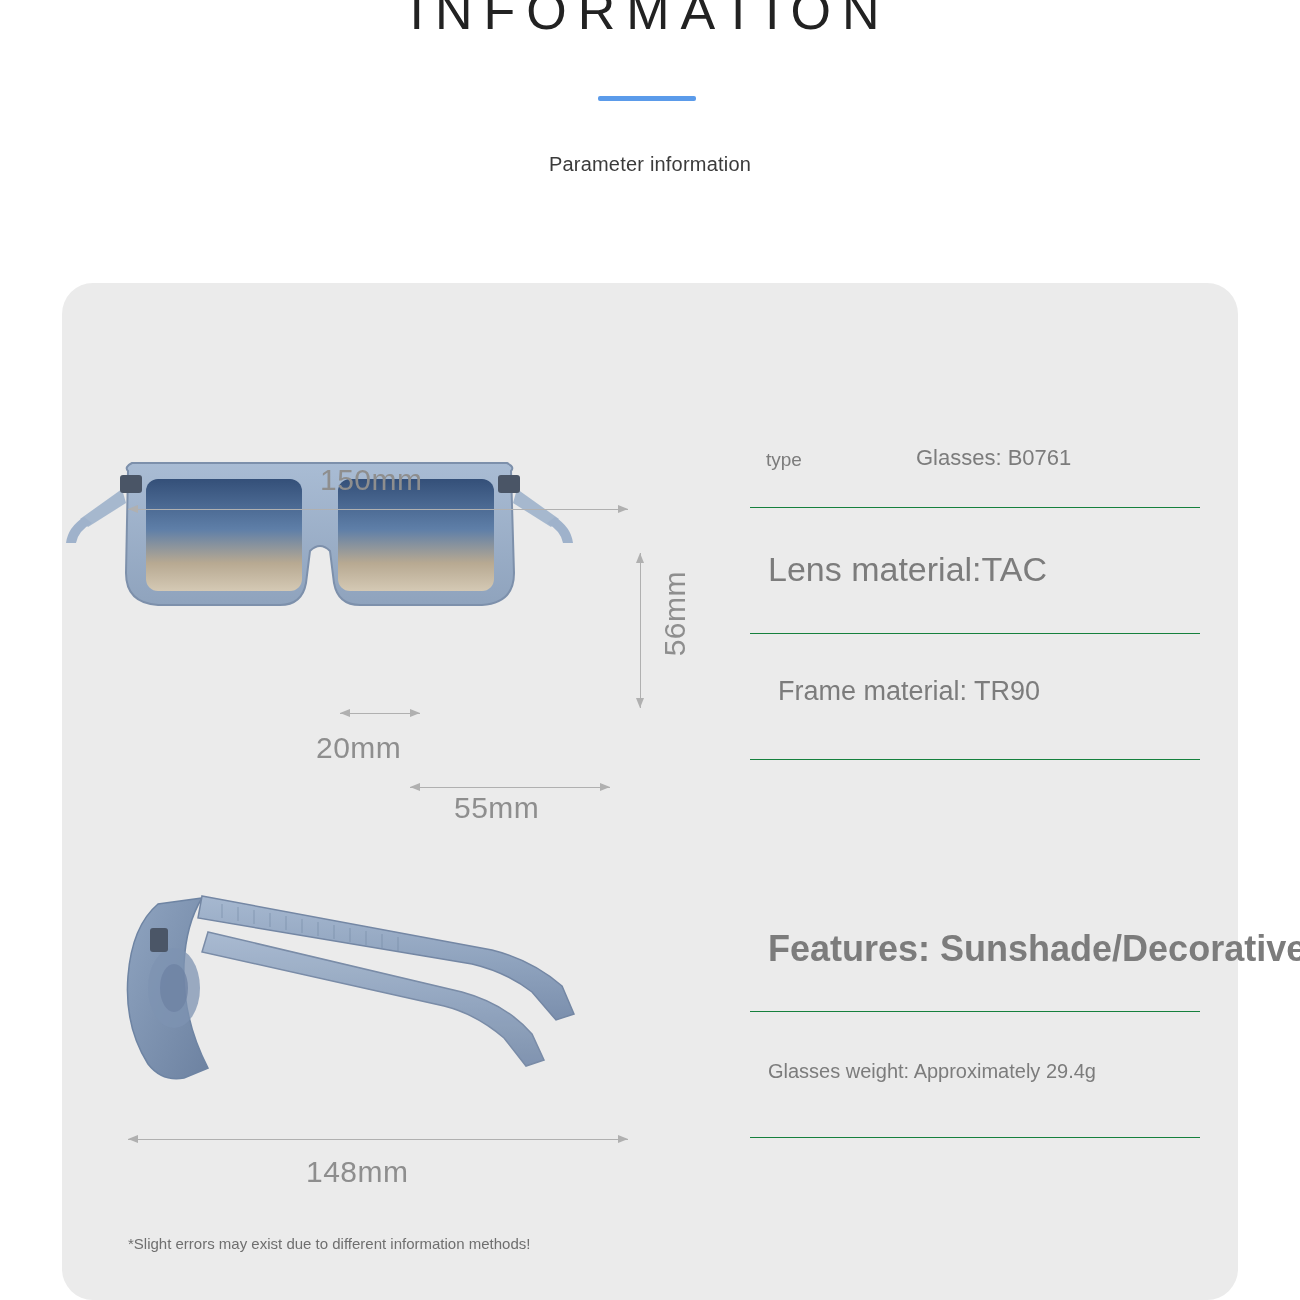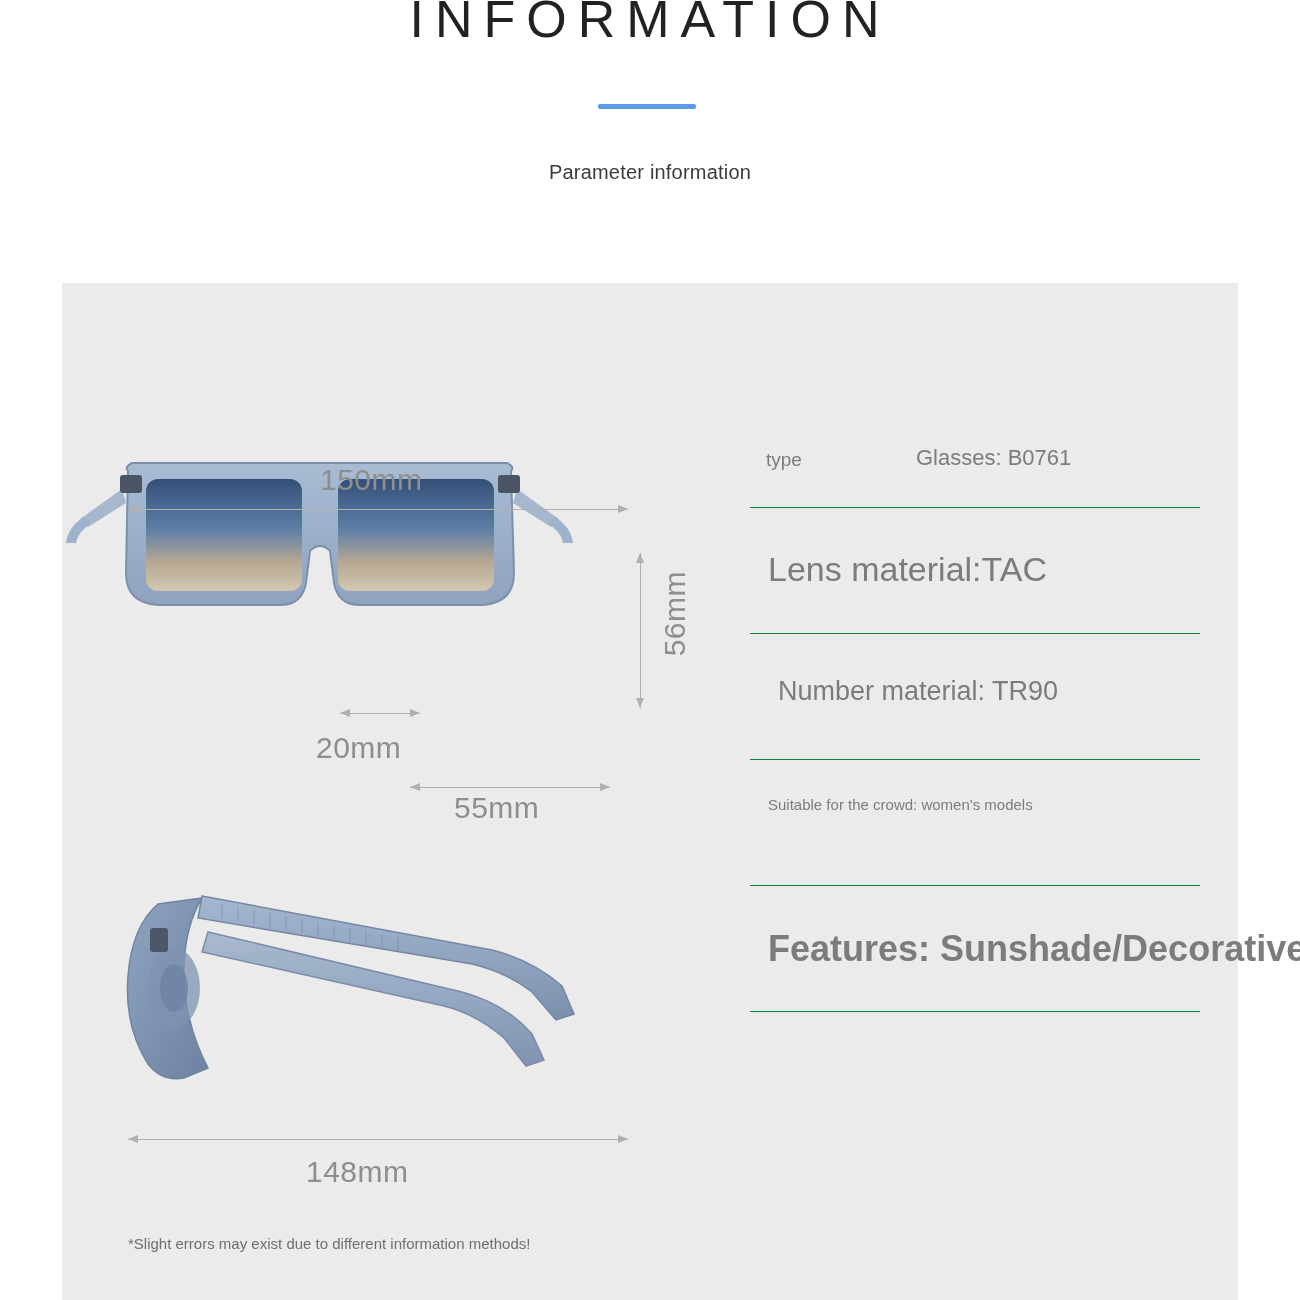--- a/index.html
+++ b/index.html
@@ -22,21 +22,20 @@
 
   
   .header {
     position: absolute;
     left: 0;
     top: 0;
     width: 1300px;
     height: 283px;
     background: #ffffff;
     text-align: center;
-    margin-top: 8px;
   }
   .header-title {
     position: absolute;
     left: 0;
     top: -20px;
     width: 1300px;
     font-size: 52px;
     letter-spacing: 11px;
     color: #222222;
     font-weight: 400;
@@ -62,20 +61,21 @@
   }
 
   
   .panel {
     position: absolute;
     left: 62px;
     top: 283px;
     width: 1176px;
     height: 1017px;
     background: #ebebeb;
+    border-radius: 31px;
   }
 
   
   .left-col {
     position: absolute;
     left: 0;
     top: 0;
     width: 620px;
     height: 1017px;
   }
@@ -292,27 +292,27 @@
       <div class="spec-row r0">
         <span class="cell c-left">type</span>
         <span class="cell c-right">Glasses: B0761</span>
       </div>
 
       <div class="spec-row r1">
         <span class="cell c-main">Lens material:TAC</span>
       </div>
 
       <div class="spec-row r2">
-        <span class="cell c-main">Number material: TR90</span>
-      </div>
-
-      <div class="spec-row r3">
-        <span class="cell c-main">Suitable for the crowd: women's models</span>
-      </div>
+        <span class="cell c-main">Frame material: TR90</span>
+      </div>
+
 
       <div class="spec-row r4">
         <span class="cell c-main">Features: Sunshade/Decorative</span>
       </div>
 
+      <div class="spec-row r5">
+        <span class="cell c-main">Glasses weight: Approximately 29.4g</span>
+      </div>
     </div>
 
   </div>
 </div>
 
 </body></html>

